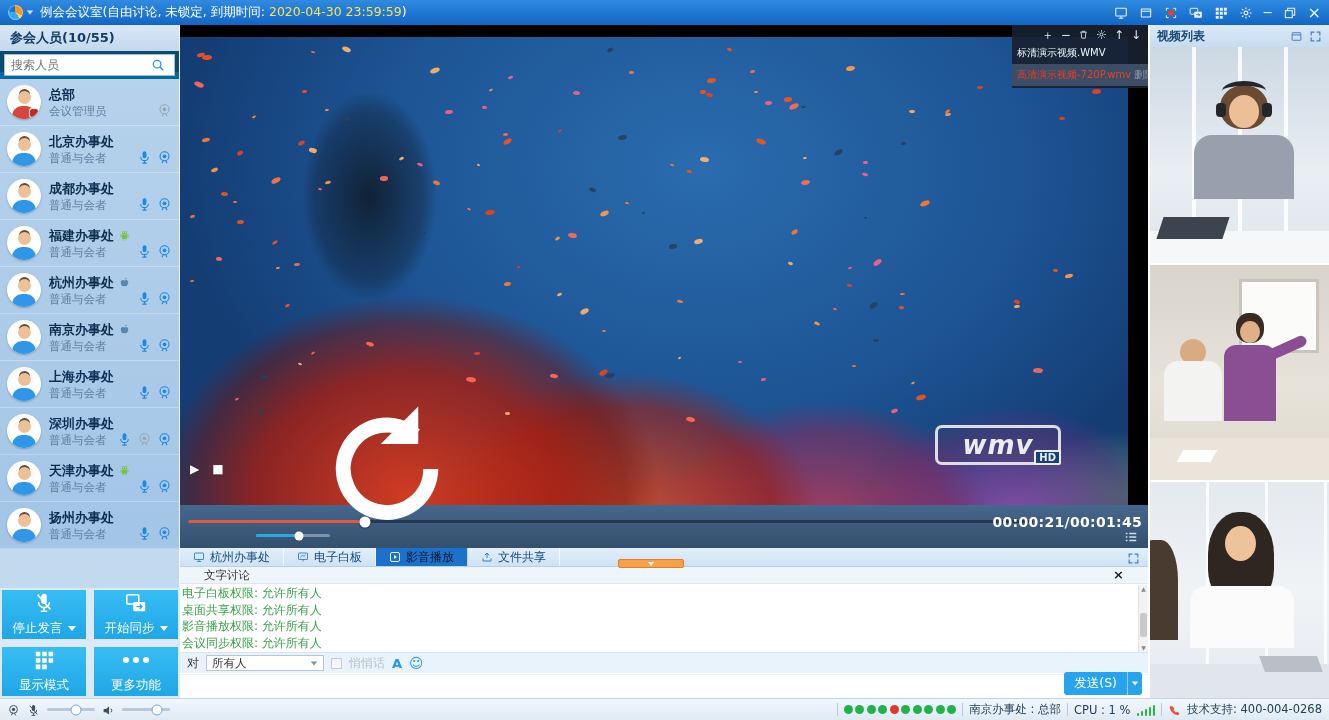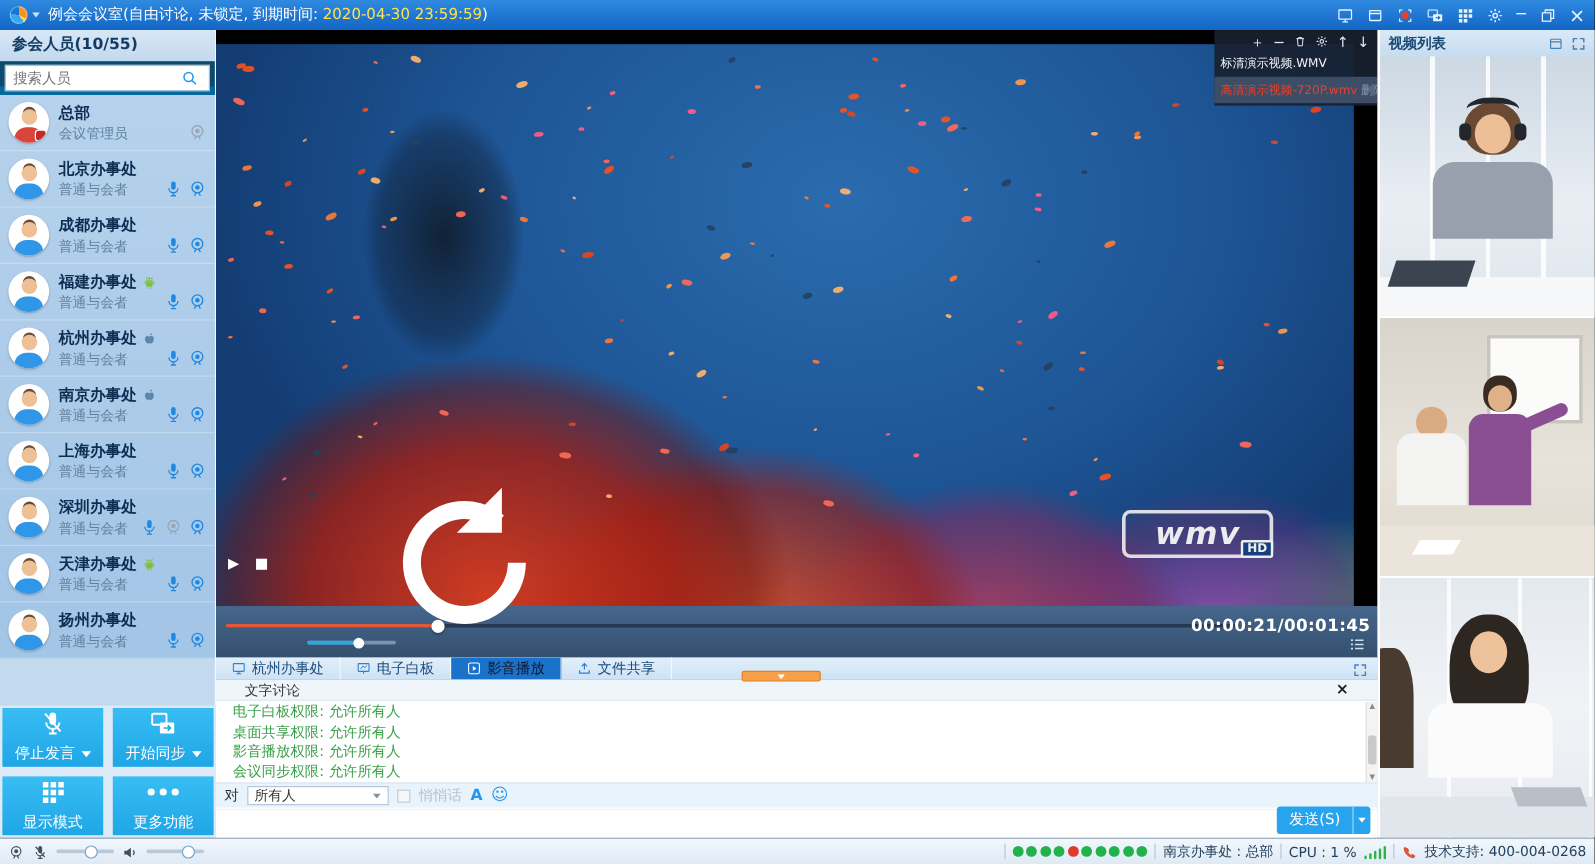--- a/index.html
+++ b/index.html
@@ -98,21 +98,21 @@
   .tab-expand{margin-left:auto;align-self:center;margin-right:8px;color:#4a7fb5;}
   .tab-expand .ic{width:13px;height:13px;}
 
   
   .chat{position:absolute;left:0;top:542px;width:968px;bottom:0;background:#fff;}
   .handle{position:absolute;left:438px;top:-8px;width:66px;height:9px;background:#f7a04a;border:1px solid #e07f24;border-radius:2px;z-index:8;display:flex;align-items:center;justify-content:center;cursor:pointer;}
   .handle i{width:0;height:0;border-left:3px solid transparent;border-right:3px solid transparent;border-top:4px solid #fff;}
   .chat-header{height:17px;display:flex;align-items:center;padding:0 24px;font-size:11.5px;color:#333;background:#eef5fb;border-bottom:1px solid #dbe7f3;}
   .chat-close{margin-left:auto;font-size:13px;font-weight:bold;color:#222;cursor:pointer;line-height:12px;}
   .chat-msgs{position:absolute;top:18px;left:0;right:0;height:67px;background:#fff;overflow:hidden;}
-  .msg{padding:0 14px;font-size:12px;color:#3aa049;line-height:16.5px;}
+  .msg{padding:0 2px;font-size:12px;color:#3aa049;line-height:16.5px;}
   .scrollv{position:absolute;right:0;top:0;bottom:0;width:10px;background:#f3f3f3;border-left:1px solid #e2e2e2;}
   .scrollv .arr{position:absolute;left:0;width:100%;text-align:center;font-size:6px;color:#8a8a8a;line-height:8px;}
   .scrollv .arr.up{top:0;} .scrollv .arr.dn{bottom:0;}
   .scroll-thumb{position:absolute;left:1px;top:42%;width:7px;height:24px;background:#c9c9c9;border-radius:2px;}
   .chat-toolbar{position:absolute;top:85px;left:0;right:0;height:21px;background:#e9f3fb;border-top:1px solid #d9e6f2;display:flex;align-items:center;gap:7px;padding:0 7px;font-size:12px;color:#333;}
   .sel{width:118px;height:16px;background:#fff;border:1px solid #b5c7d8;font-size:11.5px;display:flex;align-items:center;padding:0 5px;color:#333;cursor:pointer;}
   .sel .caret{margin-left:auto;color:#7d93a8;transform:scale(.8);}
   .cbx{width:11px;height:11px;border:1px solid #c4ccd4;background:#f4f6f8;display:inline-block;}
   .muted-lbl{color:#b9c2cc;}
   .font-a{color:#2196f3;font-weight:bold;font-size:13px;cursor:pointer;}

